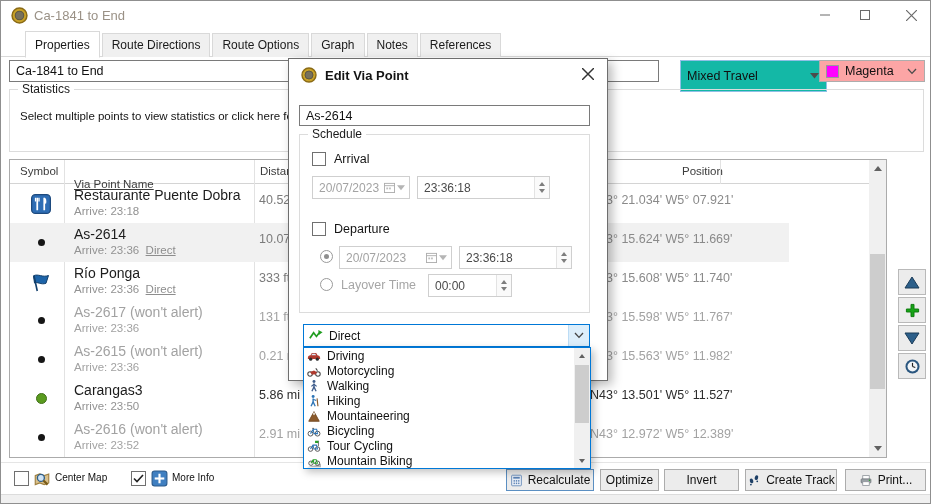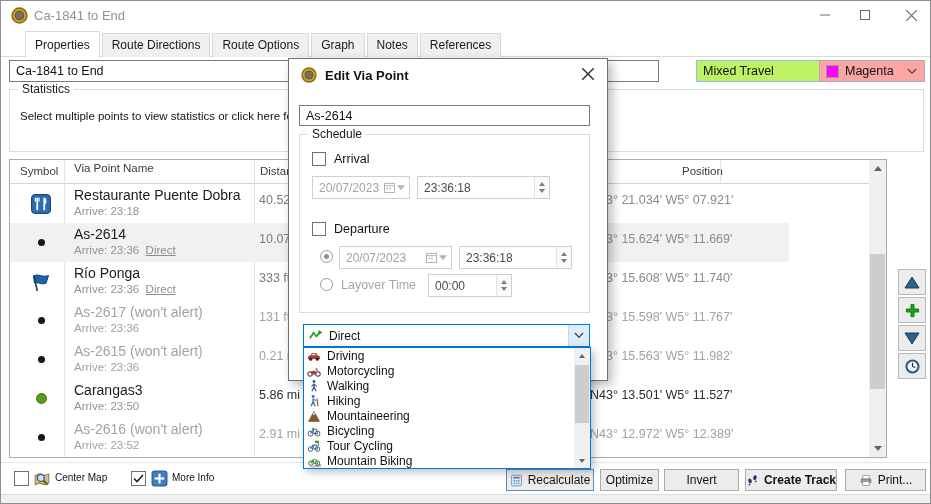--- a/index.html
+++ b/index.html
@@ -115,21 +115,21 @@
   <div class="abs tabbar">
     <div class="tab active">Properties</div>
     <div class="tab">Route Directions</div>
     <div class="tab">Route Options</div>
     <div class="tab">Graph</div>
     <div class="tab">Notes</div>
     <div class="tab">References</div>
   </div>
 
   <div class="abs field" style="left:8px;top:59px;width:650px;height:22px;">Ca-1841 to End</div>
-  <div class="abs combo" style="left:695px;top:59px;width:147px;height:22px;background:#bef264;border-color:#90bfe6;">
+  <div class="abs combo" style="left:679px;top:59px;width:147px;height:32px;background:#14b8a6;border-color:#90bfe6;">
     <span>Mixed Travel</span>
       <span class="spring"></span>
     <span style="margin-right:7px;">
         <svg width="9" height="6" viewBox="0 0 9 6">
           <polygon points="0,0 9,0 4.5,5.5" fill="#4b4b4b"></polygon>
         </svg>
       </span>
   </div>
   <div class="abs combo" style="left:818px;top:59px;width:106px;height:22px;">
     <span style="width:13px;height:13px;background:#ff00ff;border:1px solid #9a9a9a;margin-right:6px;"></span>
@@ -143,21 +143,21 @@
   </div>
 
   <div class="abs groupbox" style="left:8px;top:88px;width:915px;height:63px;">
     <span class="gb-label">Statistics</span>
     <div class="abs" style="left:10px;top:20px;font-size:11.5px;color:#141414;white-space:nowrap;">Select multiple points to view statistics or click here for su</div>
   </div>
 
   <div class="abs lv">
     <div class="lv-head">
       <span class="abs" style="left:10px;top:5px;">Symbol</span>
-      <span class="abs" style="left:64px;top:2px;">Via Point Name</span>
+      <span class="abs" style="left:64px;top:18px;text-decoration:underline;">Via Point Name</span>
       <span class="abs" style="left:250px;top:5px;">Distance</span>
       <span class="abs" style="left:672px;top:5px;">Position</span>
       <span class="lv-sep" style="left:710px;height:24px;"></span>
     </div>
     <span class="lv-sep" style="left:54px;height:297px;"></span>
     <span class="lv-sep" style="left:244px;height:297px;"></span>
 
     <div class="row" style="top:24px;">
       <span class="symcell">
           <svg width="20" height="20" viewBox="0 0 16 16">
@@ -311,21 +311,21 @@
         <circle cx="10.8" cy="11.5" r="1" fill="#5b82b4"></circle>
       </svg>
     <span>Recalculate</span>
   </div>
   <div class="btn" style="left:599px;width:59px;">
       <span>Optimize</span>
     </div>
   <div class="btn" style="left:663px;width:75px;">
       <span>Invert</span>
     </div>
-  <div class="btn" style="left:744px;width:92px;font-weight:bold;">
+  <div class="btn" style="left:744px;width:92px;">
     <svg width="14" height="13" viewBox="0 0 16 16">
         <ellipse cx="5" cy="8.5" rx="2.1" ry="3" transform="rotate(-18 5 8.5)" fill="#1d3f66"></ellipse>
         <circle cx="4.2" cy="13" r="1.1" fill="#1d3f66"></circle>
         <ellipse cx="11" cy="4.5" rx="2.1" ry="3" transform="rotate(18 11 4.5)" fill="#1d3f66"></ellipse>
         <circle cx="12" cy="9" r="1.1" fill="#1d3f66"></circle>
       </svg>
     <span>Create Track</span>
   </div>
   <div class="btn" style="left:844px;width:81px;">
     <svg width="14" height="13" viewBox="0 0 16 16">

